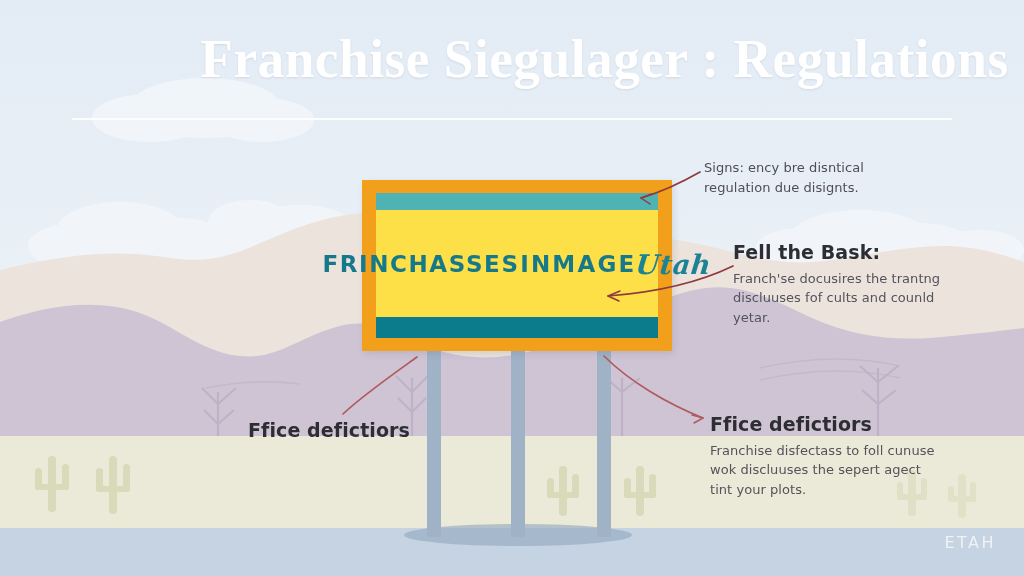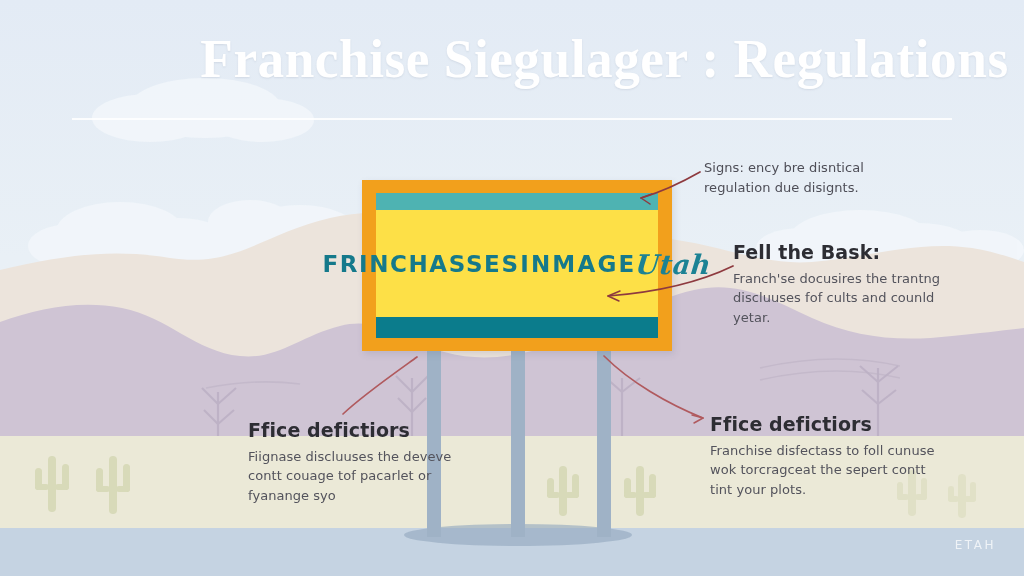--- a/index.html
+++ b/index.html
@@ -147,21 +147,21 @@
 
   
   .leaders{ position:absolute; inset:0; z-index:6; pointer-events:none; }
   .leaders svg{ display:block; width:1024px; height:576px; }
 
   
   .watermark{
     position:absolute;
     right:28px; bottom:24px;
     font-family:"DejaVu Sans", sans-serif;
-    font-size:12px;
+    font-size:16px;
     letter-spacing:2.5px;
     color:#ffffff;
     opacity:.72;
     z-index:8;
   }
 </style>
 </head>
 <body>
 
 <div id="stage">
@@ -331,23 +331,22 @@
     <div class="a-body">Signs: ency bre disntical regulation due disignts.</div>
   </div>
 
   <div class="annot" id="annot-mid-right">
     <div class="a-head">Fell the Bask:</div>
     <div class="a-body">Franch'se docusires the trantng discluuses fof cults and counld yetar.</div>
   </div>
 
   <div class="annot" id="annot-bot-left">
     <div class="a-head">Ffice defictiors</div>
-    <div class="a-body">Fiignase  discluuses the deveve contt couage tof pacarlet or fyanange syo</div>
   </div>
 
   <div class="annot" id="annot-bot-right">
     <div class="a-head">Ffice defictiors</div>
-    <div class="a-body">Franchise disfectass to foll cunuse wok torcragceat the sepert contt tint your plots.</div>
+    <div class="a-body">Franchise disfectass to foll cunuse wok discluuses the sepert agect tint your plots.</div>
   </div>
 
   <div class="watermark">ETAH</div>
 
 </div>
 
 </body></html>

